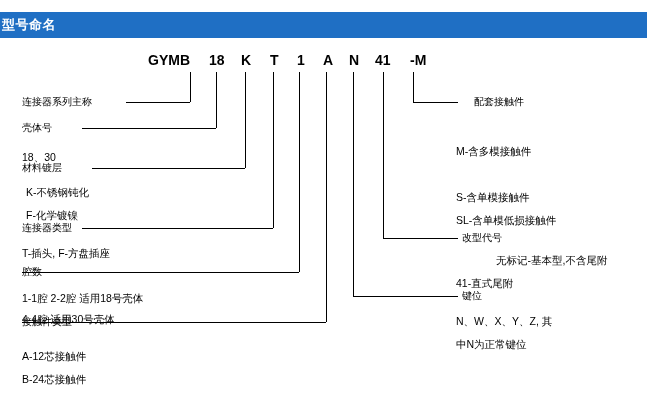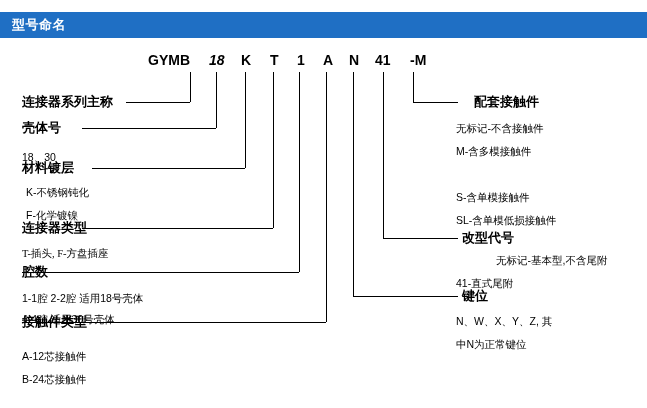--- a/index.html
+++ b/index.html
@@ -28,21 +28,21 @@
     width: 647px;
     height: 26px;
     background: #1f6fc4;
     display: flex;
     align-items: center;
   }
   .header-bar .title {
     color: #ffffff;
     font-size: 13px;
     font-weight: bold;
-    padding-left: 12px;
+    padding-left: 2px;
     letter-spacing: 0.5px;
   }
   
   .code-row {
     position: absolute;
     top: 52px;
     left: 0;
     width: 647px;
     height: 20px;
   }
@@ -56,22 +56,22 @@
   }
   
   .lbl {
     position: absolute;
     font-size: 10.5px;
     white-space: nowrap;
     color: #000;
     line-height: 13px;
   }
   .lbl.bold {
-    font-weight: bold;
-    font-size: 13px;
+    font-weight: normal;
+    font-size: 10px;
   }
   
   .vline {
     position: absolute;
     width: 1px;
     background: #000000;
   }
   .hline {
     position: absolute;
     height: 1px;
@@ -82,21 +82,21 @@
 <body>
 
 <div id="root">
 
   <div class="header-bar">
     <span class="title">型号命名</span>
   </div>
 
   <div class="code-row">
     <span class="code-seg" style="left:148px; top:0;">GYMB</span>
-    <span class="code-seg" style="left:209px; top:0;font-style:italic;">18</span>
+    <span class="code-seg" style="left:209px; top:0;">18</span>
     <span class="code-seg" style="left:241px; top:0;">K</span>
     <span class="code-seg" style="left:270px; top:0;">T</span>
     <span class="code-seg" style="left:297px; top:0;">1</span>
     <span class="code-seg" style="left:323px; top:0;">A</span>
     <span class="code-seg" style="left:349px; top:0;">N</span>
     <span class="code-seg" style="left:375px; top:0;">41</span>
     <span class="code-seg" style="left:410px; top:0;">-M</span>
   </div>
 
   <div class="vline" style="left:190px; top:72px; height:30px;"></div>
@@ -129,32 +129,31 @@
   <div class="lbl bold" style="left:22px; top:95px;">连接器系列主称</div>
 
   <div class="lbl bold" style="left:22px; top:121px;">壳体号</div>
   <div class="lbl" style="left:22px; top:151px;">18、30</div>
 
   <div class="lbl bold" style="left:22px; top:161px;">材料镀层</div>
   <div class="lbl" style="left:26px; top:186px;">K-不锈钢钝化</div>
   <div class="lbl" style="left:26px; top:209px;">F-化学镀镍</div>
 
   <div class="lbl bold" style="left:22px; top:221px;">连接器类型</div>
-  <div class="lbl" style="left:22px; top:247px;font-family:Liberation Serif, serif;">T-插头, F-方盘插座</div>
+  <div class="lbl" style="left:22px; top:247px;">T-插头, F-方盘插座</div>
 
   <div class="lbl bold" style="left:22px; top:265px;">腔数</div>
   <div class="lbl" style="left:22px; top:292px;">1-1腔   2-2腔    适用18号壳体</div>
   <div class="lbl" style="left:22px; top:313px;">4-4腔        适用30号壳体</div>
 
   <div class="lbl bold" style="left:22px; top:315px;">接触件类型</div>
   <div class="lbl" style="left:22px; top:350px;">A-12芯接触件</div>
   <div class="lbl" style="left:22px; top:373px;">B-24芯接触件</div>
 
   <div class="lbl bold" style="left:474px; top:95px;">配套接触件</div>
-  <div class="lbl" style="left:456px; top:122px;">无标记-不含接触件</div>
   <div class="lbl" style="left:456px; top:145px;">M-含多模接触件</div>
   <div class="lbl" style="left:456px; top:191px;">S-含单模接触件</div>
   <div class="lbl" style="left:456px; top:214px;">SL-含单模低损接触件</div>
 
   <div class="lbl bold" style="left:462px; top:231px;">改型代号</div>
   <div class="lbl" style="left:456px; top:254px;margin-left:40px;">无标记-基本型,不含尾附</div>
   <div class="lbl" style="left:456px; top:277px;">41-直式尾附</div>
 
   <div class="lbl bold" style="left:462px; top:289px;">键位</div>
   <div class="lbl" style="left:456px; top:315px;">N、W、X、Y、Z,  其</div>

